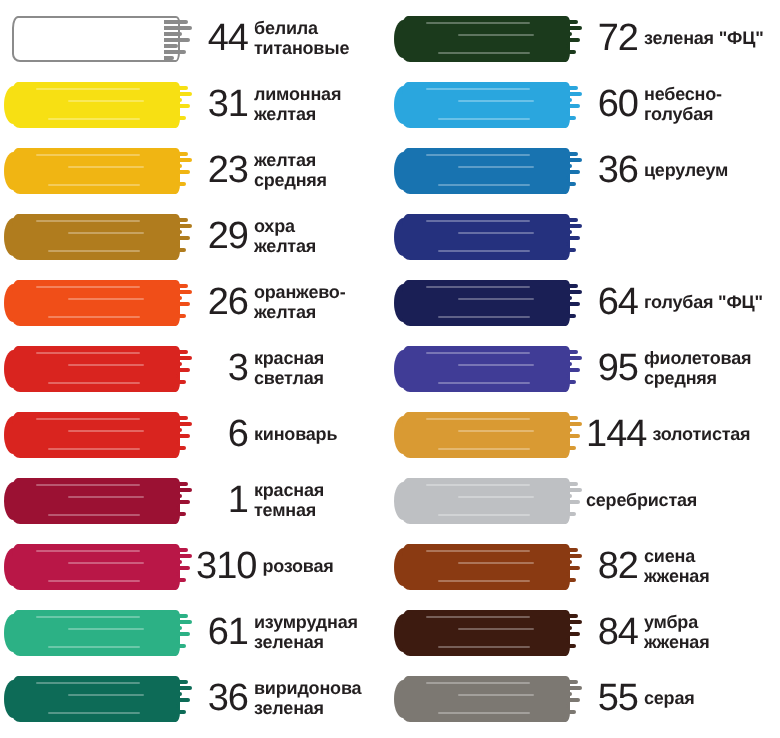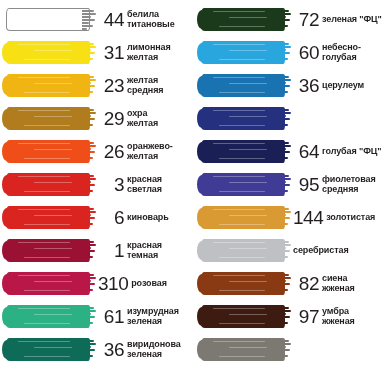--- a/index.html
+++ b/index.html
@@ -650,21 +650,21 @@
               <i style="background: rgb(61, 27, 16);"></i>
               <i style="background: rgb(61, 27, 16);"></i>
               <i style="background: rgb(61, 27, 16);"></i>
               <i style="background: rgb(61, 27, 16);"></i>
               <i style="background: rgb(61, 27, 16);"></i>
               <i style="background: rgb(61, 27, 16);"></i>
             </div>
           </div>
         </div>
         <div class="label">
-          <div class="code">97</div>
+          <div class="code">84</div>
           <div class="name">умбра
 жженая</div>
         </div>
       </div>
       <div class="row">
         <div class="swatch-wrap">
           <div class="swatch">
             <div class="cap-l" style="background: rgb(124, 120, 114);"></div>
             <div class="body" style="background: rgb(124, 120, 114);"></div>
             <div class="streak s1"></div>
@@ -674,19 +674,23 @@
               <i style="background: rgb(124, 120, 114);"></i>
               <i style="background: rgb(124, 120, 114);"></i>
               <i style="background: rgb(124, 120, 114);"></i>
               <i style="background: rgb(124, 120, 114);"></i>
               <i style="background: rgb(124, 120, 114);"></i>
               <i style="background: rgb(124, 120, 114);"></i>
               <i style="background: rgb(124, 120, 114);"></i>
             </div>
           </div>
         </div>
+        <div class="label">
+          <div class="code">55</div>
+          <div class="name one-line">серая</div>
+        </div>
       </div>
       <div class="row">
         <div class="swatch-wrap"></div>
         <div class="label"></div>
       </div>
     </div>
 </div>
 
 </body></html>

